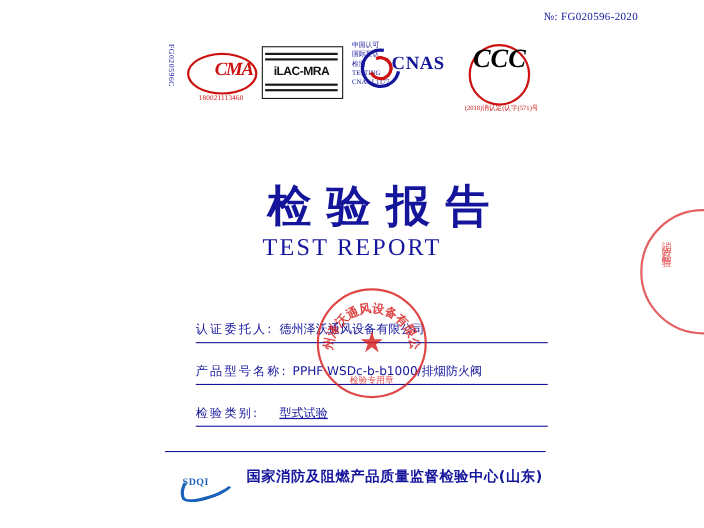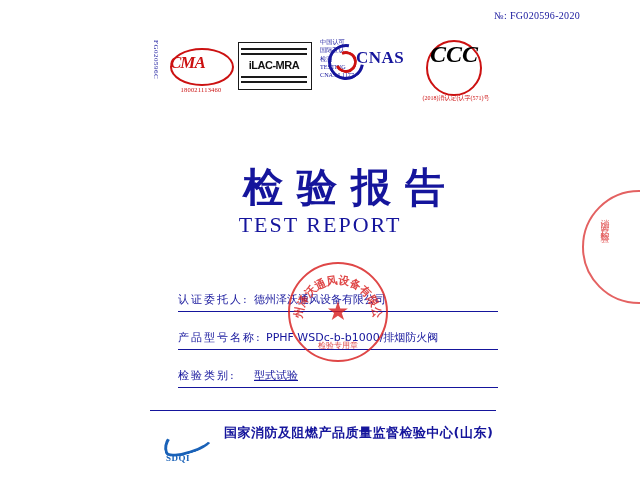--- a/index.html
+++ b/index.html
@@ -55,21 +55,21 @@
     position: absolute;
     left: 0; top: 4px;
     width: 60px; height: 34px;
     border: 2px solid #cc1111;
     border-radius: 50%;
   }
   .cma .txt {
     position: absolute;
     left: 0; top: 9px;
     width: 60px;
-    text-align: left;
+    text-align: right;
     font-size: 17px;
     font-weight: bold;
     color: #cc1111;
     font-family: "Liberation Serif", serif;
     font-style: italic;
     letter-spacing: -1px;
   }
   .cma .num {
     position: absolute;
     left: -6px;
@@ -346,21 +346,21 @@
     width: 44px; height: 22px;
     border: 3px solid #1a62b8;
     border-radius: 50% 50% 50% 50% / 70% 70% 30% 30%;
     border-top-color: transparent;
     border-right-color: transparent;
     transform: rotate(-18deg);
   }
   .sdqi-logo .name {
     position: absolute;
     left: 4px;
-    top: 29px;
+    top: 9px;
     font-size: 9px;
     font-weight: bold;
     color: #1a62b8;
     font-family: "Liberation Serif", serif;
     letter-spacing: 0.5px;
     text-align: right;
   }
   .footer-cn {
     position: absolute;
     left: 62px;

